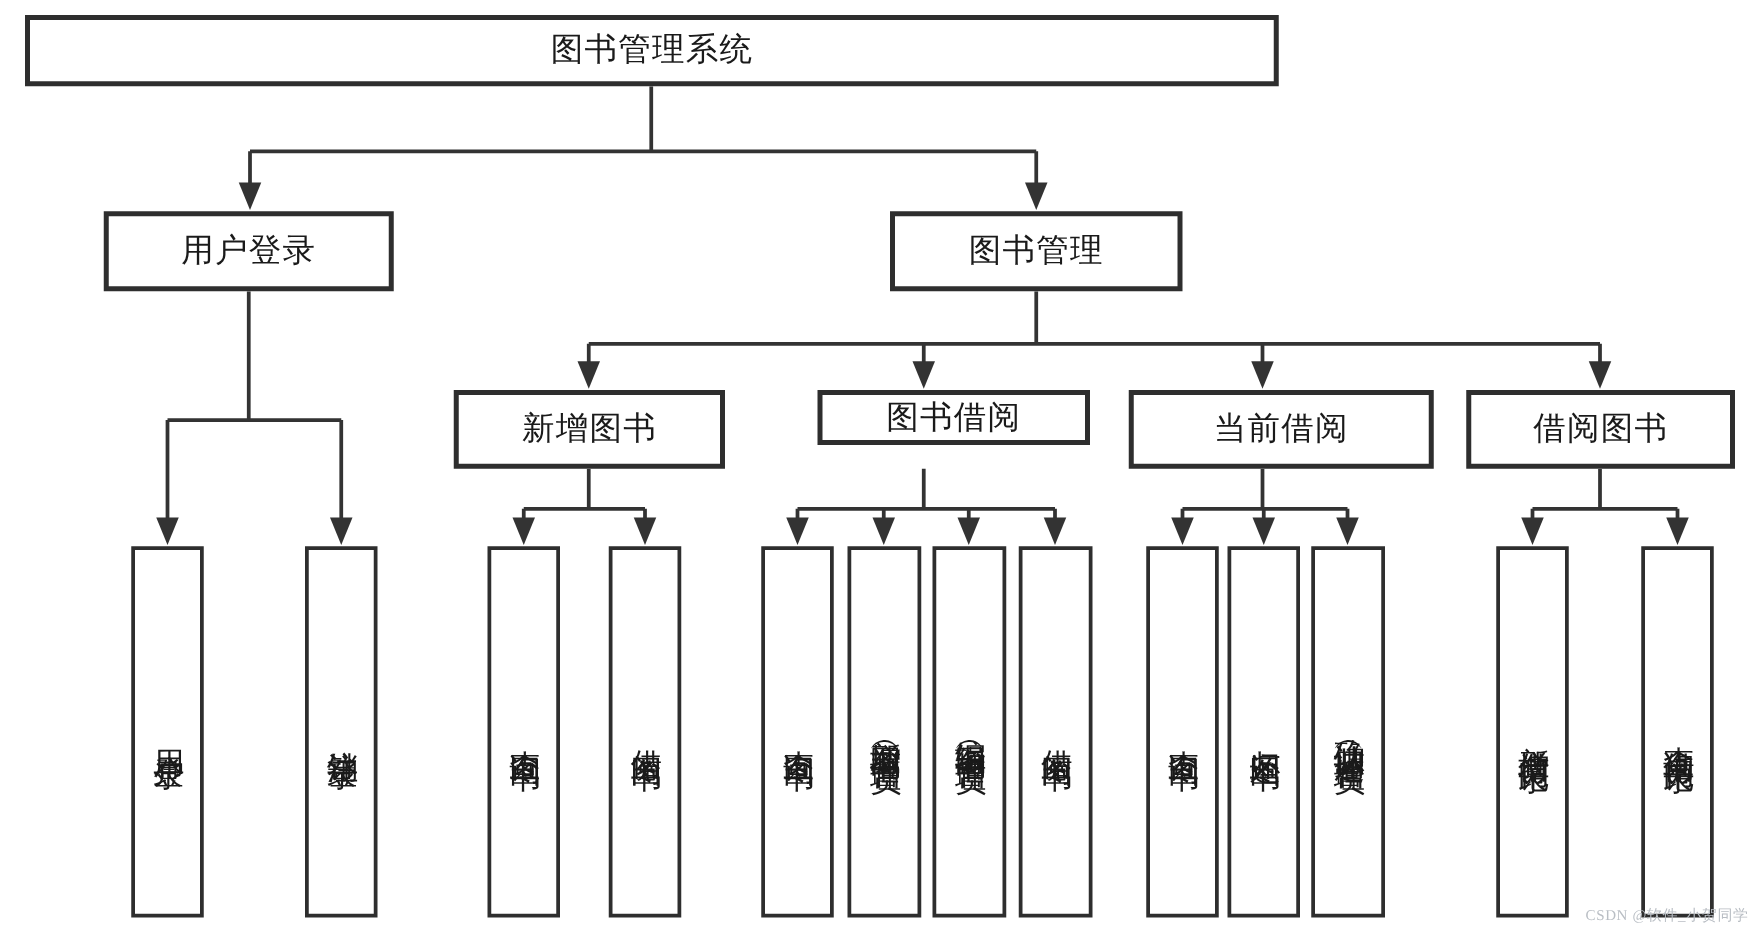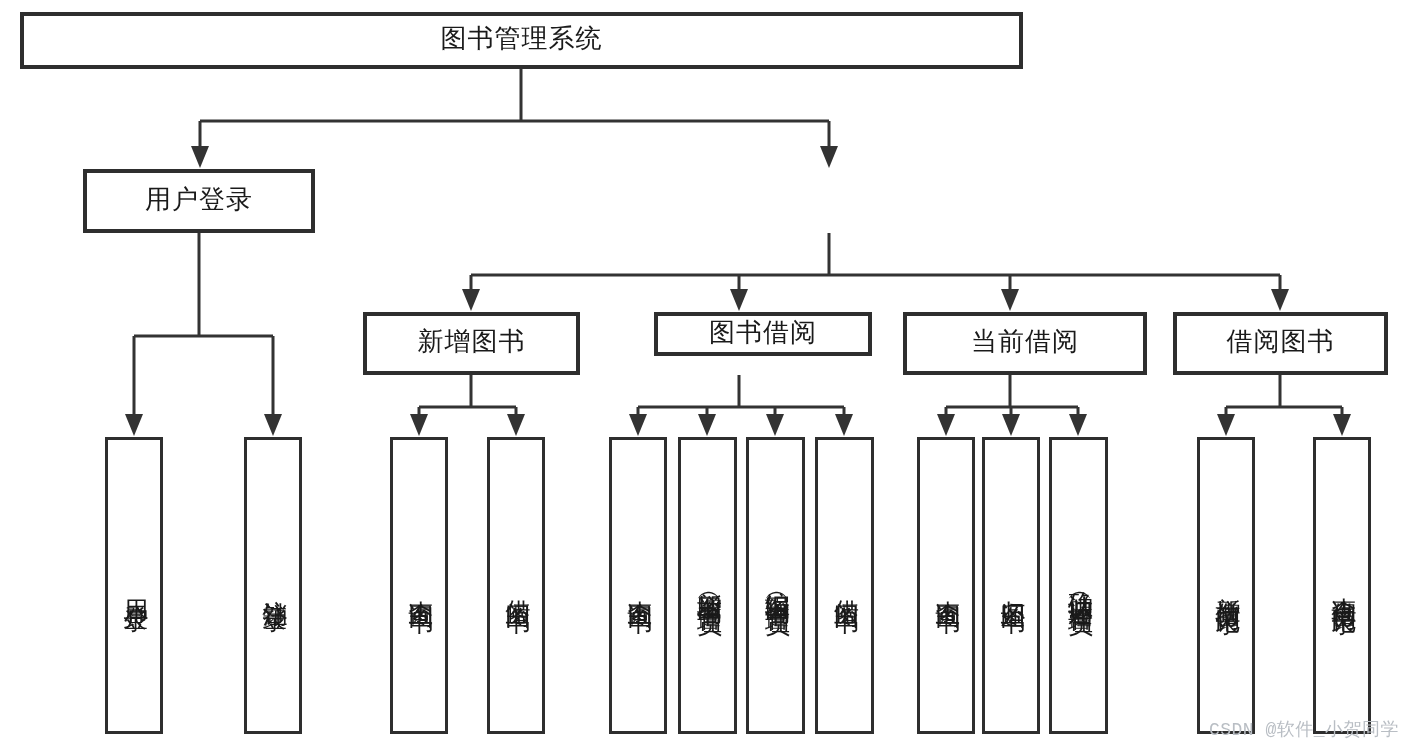--- a/index.html
+++ b/index.html
@@ -1,21 +1,21 @@
 <!DOCTYPE html>
 <html><head>
 <meta charset="utf-8">
 <style>
   html,body{margin:0;padding:0;background:#ffffff;}
   .canvas{
     position:relative;
     width:1405px;height:747px;
     background:#ffffff;
     overflow:hidden;
-    font-family:Liberation Mono, monospace;
+    font-family:Liberation Serif, serif;
   }
   #connectors{position:absolute;left:0;top:0;pointer-events:none;}
   .node{
     position:absolute;
     box-sizing:border-box;
     background:#ffffff;
     border:4px solid #2e2e2e;
     display:flex;
     align-items:center;
     justify-content:center;
@@ -32,21 +32,21 @@
     writing-mode:vertical-rl;
     text-orientation:mixed;
     font-size:25px;
     letter-spacing:3px;
     line-height:1;
   }
   .watermark{
     position:absolute;
     right:6px;
     bottom:6px;
-    font-size:18px;
+    font-size:12px;
     color:#b9bec4;
     letter-spacing:0.5px;
     white-space:nowrap;
     z-index:10;
   }
 </style>
 </head>
 <body>
 
 <div class="canvas">
@@ -90,20 +90,23 @@
       <polygon points="1333,414 1351,414 1342,436"></polygon>
     </g>
   </svg>
 
   <div class="node h" style="left:20px;top:12px;width:1003px;height:57px">
     <span class="lbl">图书管理系统</span>
   </div>
 
   <div class="node h" style="left:83px;top:169px;width:232px;height:64px">
     <span class="lbl">用户登录</span>
+  </div>
+  <div class="node h" style="left:712px;top:169px;width:234px;height:64px">
+    <span class="lbl">图书管理</span>
   </div>
 
   <div class="node h" style="left:363px;top:312px;width:217px;height:63px">
     <span class="lbl">新增图书</span>
   </div>
   <div class="node h" style="left:654px;top:312px;width:218px;height:44px">
     <span class="lbl">图书借阅</span>
   </div>
   <div class="node h" style="left:903px;top:312px;width:244px;height:63px">
     <span class="lbl">当前借阅</span>

